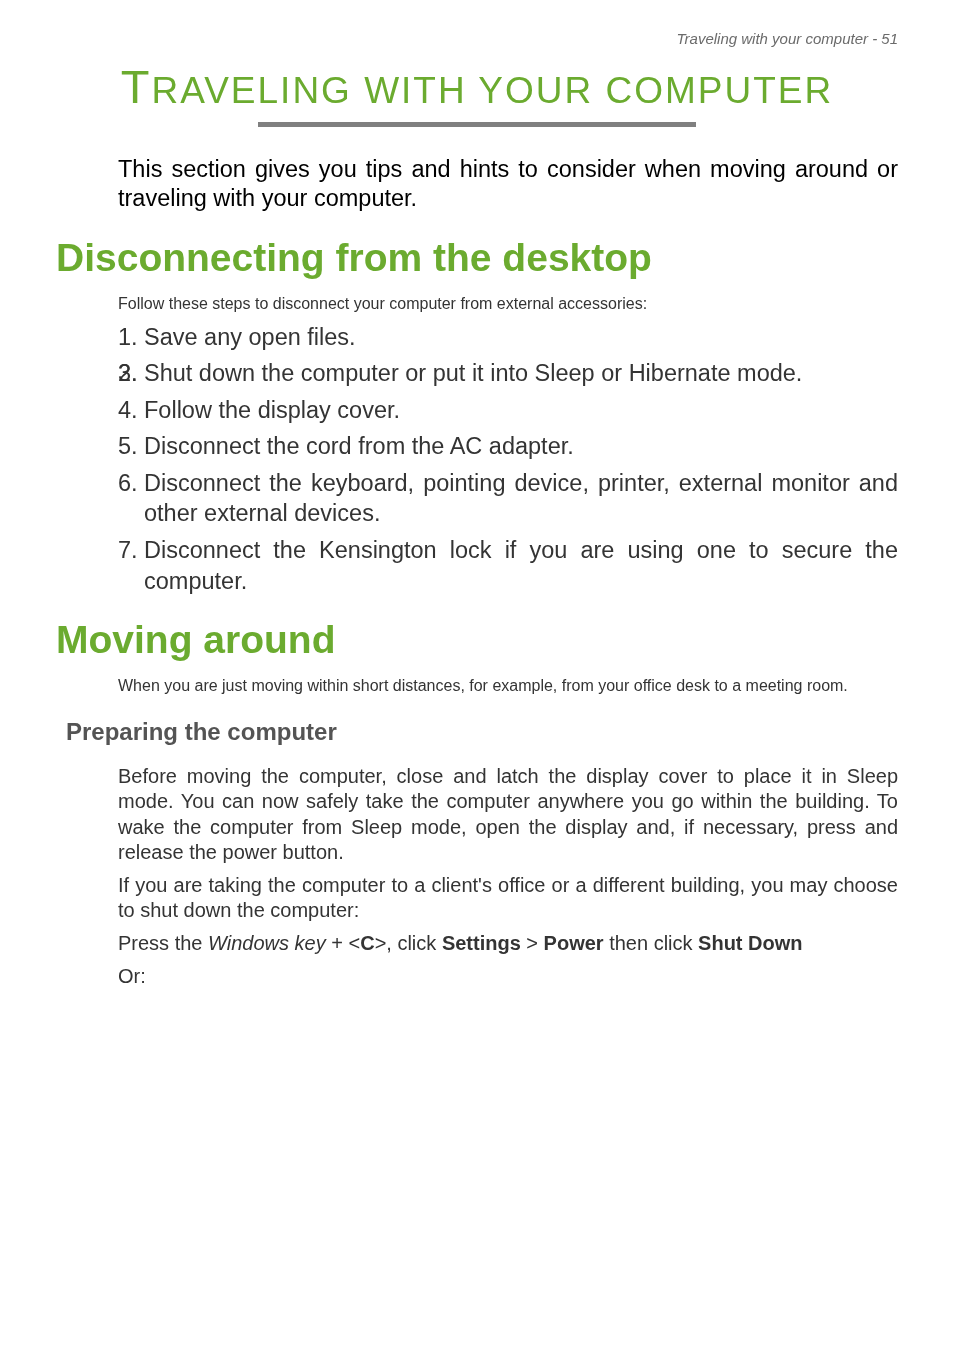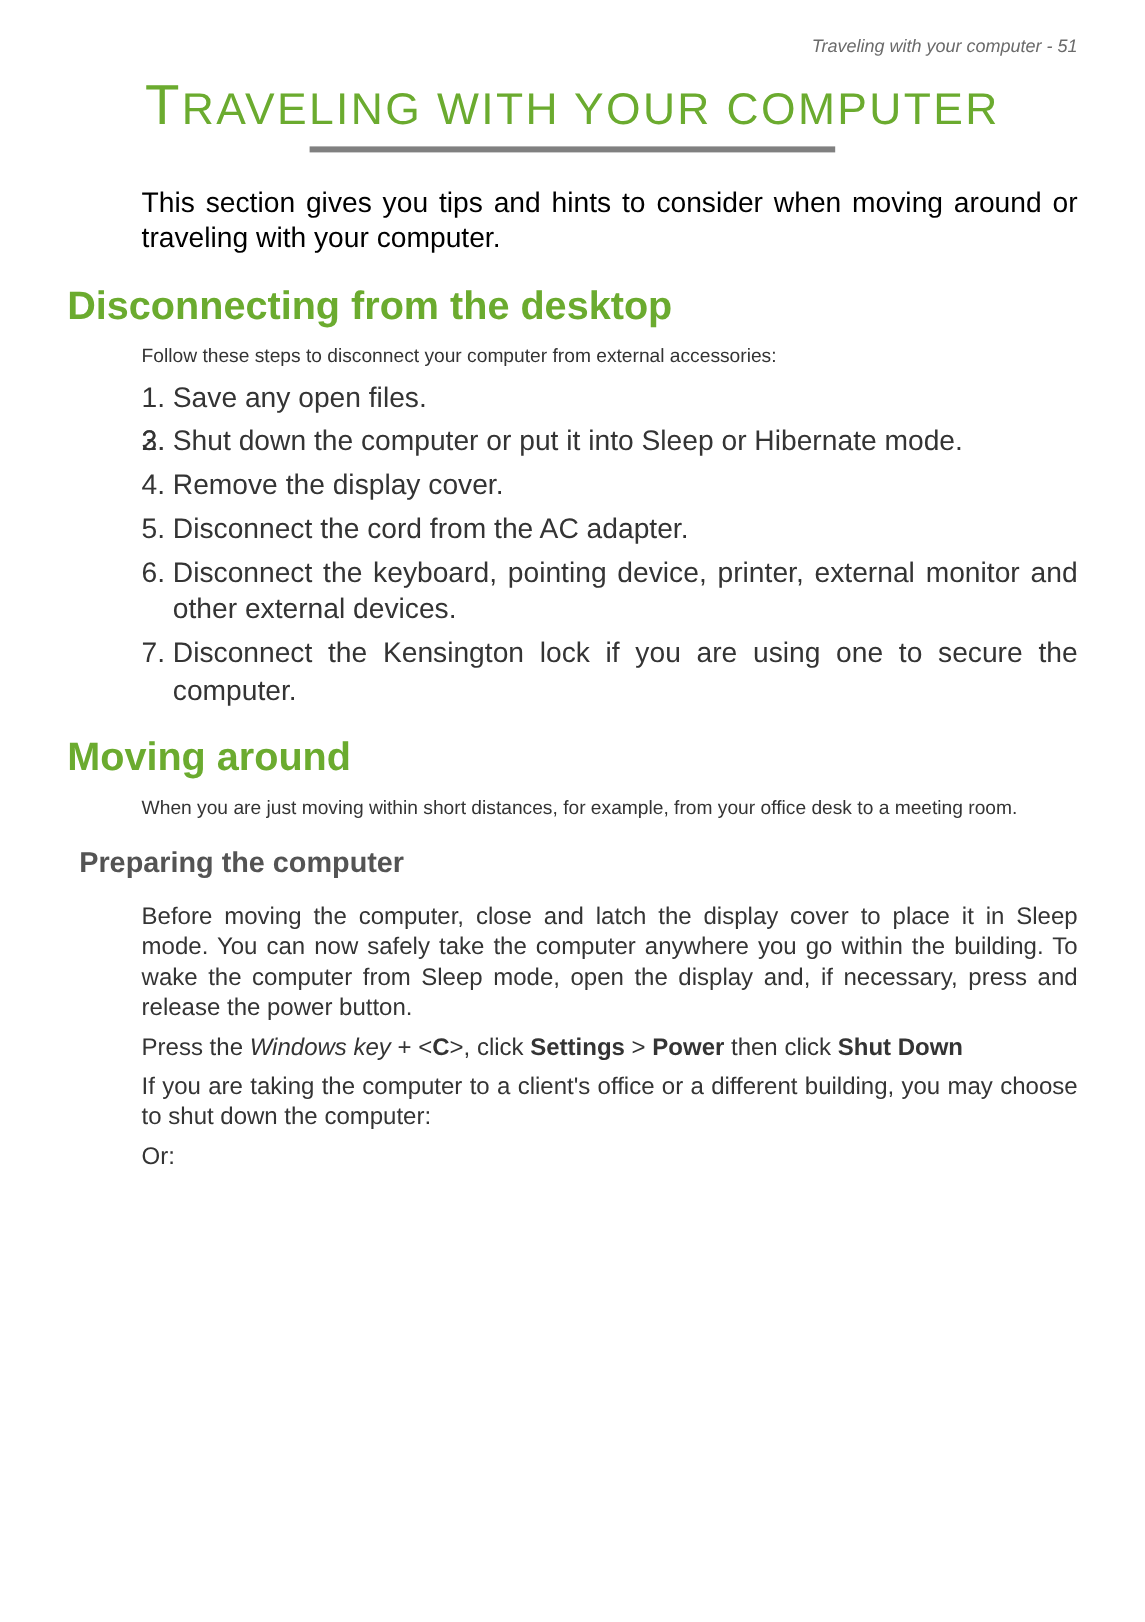--- a/index.html
+++ b/index.html
@@ -42,21 +42,21 @@
     .intro-text {
       font-size: 23.5px;
       color: #000000;
       text-align: justify;
       line-height: 1.25;
       margin-left: 62px;
       margin-bottom: 22px;
     }
     .h2 {
       color: #6bab2f;
-      font-size: 33px;
+      font-size: 39px;
       font-weight: bold;
       margin-bottom: 14px;
     }
     .section-intro {
       font-size: 16px;
       color: #343434;
       text-align: justify;
       line-height: 1.25;
       margin-left: 62px;
       margin-bottom: 8px;
@@ -117,33 +117,33 @@
 
 <p class="intro-text">This section gives you tips and hints to consider when moving around or traveling with your computer.</p>
 
 <div class="section-block">
   <h2 class="h2">Disconnecting from the desktop</h2>
   <p class="section-intro">Follow these steps to disconnect your computer from external accessories:</p>
   <ol class="numbered-list">
     <li><span class="num">1.</span><span>Save any open files.</span></li>
     <li><span class="num">2.</span></li>
     <li><span class="num">3.</span><span>Shut down the computer or put it into Sleep or Hibernate mode.</span></li>
-    <li><span class="num">4.</span><span>Remove the display cover.</span></li>
+    <li><span class="num">4.</span><span>Follow the display cover.</span></li>
     <li><span class="num">5.</span><span>Disconnect the cord from the AC adapter.</span></li>
     <li><span class="num">6.</span><span>Disconnect the keyboard, pointing device, printer, external monitor and other external devices.</span></li>
     <li><span class="num">7.</span><span>Disconnect the Kensington lock if you are using one to secure the computer.</span></li>
   </ol>
 </div>
 
 <div class="section-block">
   <h2 class="h2">Moving around</h2>
   <p class="section-intro">When you are just moving within short distances, for example, from your office desk to a meeting room.</p>
 </div>
 
 <div class="section-block">
   <h3 class="h3">Preparing the computer</h3>
   <p class="body-para">Before moving the computer, close and latch the display cover to place it in Sleep mode. You can now safely take the computer anywhere you go within the building. To wake the computer from Sleep mode, open the display and, if necessary, press and release the power button.</p>
+  <p class="body-para">If you are taking the computer to a client's office or a different building, you may choose to shut down the computer:</p>
   <p class="body-para">
     <span>Press the </span><span class="italic">Windows key</span><span> + &lt;</span><span class="bold">C</span><span>&gt;, click </span><span class="bold">Settings</span><span> &gt; </span><span class="bold">Power</span><span> then click </span><span class="bold">Shut Down</span>
   </p>
-  <p class="body-para">If you are taking the computer to a client's office or a different building, you may choose to shut down the computer:</p>
   <p class="body-para">Or:</p>
 </div>
 
 </body></html>

